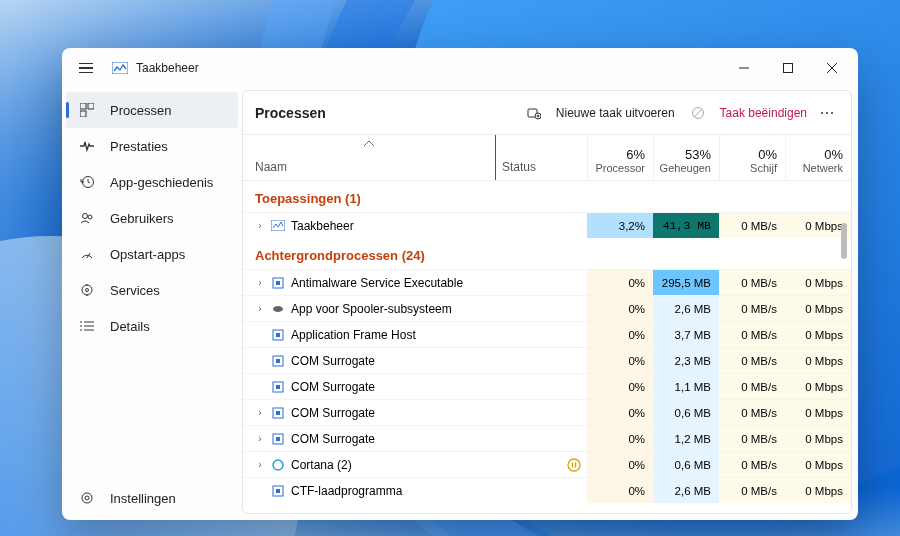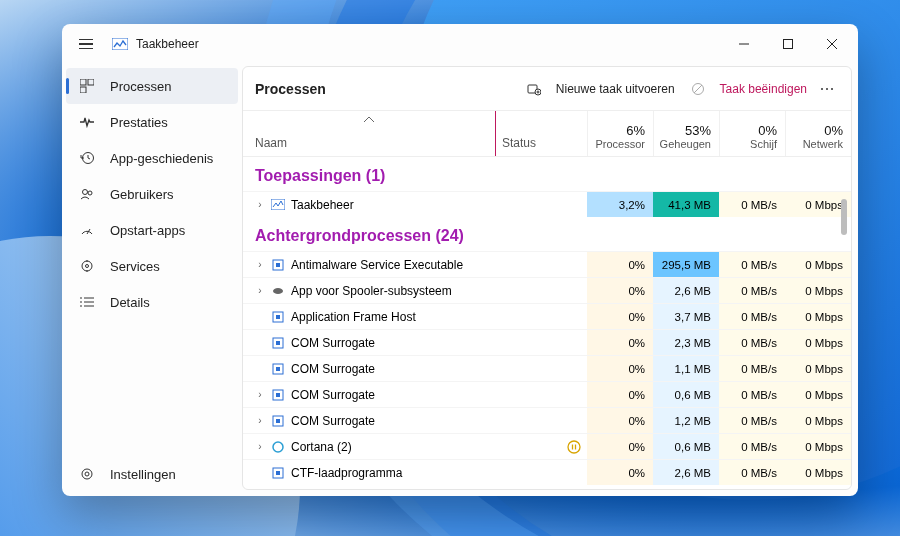--- a/index.html
+++ b/index.html
@@ -15,21 +15,21 @@
     background: linear-gradient(135deg, #4db0ff, #0a5fd0);
   }
   .bg-swirl::before { width:700px; height:700px; right:-200px; top:-200px; transform:rotate(20deg); }
   .bg-swirl::after  { width:500px; height:500px; left:-200px; bottom:-200px; background:linear-gradient(45deg,#1476e6,#b8d6f3);}
   .bg-swirl div {
     position:absolute; border:60px solid rgba(32,120,230,0.5); border-radius:50%;
     width:900px; height:900px; right:-300px; top:-250px;
   }
   .bg-swirl div:nth-child(2){ width:1000px; height:1000px; right:-350px; top:-350px; border-color:rgba(90,170,255,0.4);}
   .window {
-    position: absolute; left: 62px; top: 24px; width: 796px; height: 472px;
+    position: absolute; left: 62px; top: 48px; width: 796px; height: 472px;
     background: #fdfdfd; border-radius: 8px; box-shadow: 0 20px 50px rgba(0,0,0,0.3);
     display: flex; flex-direction: column; z-index: 1; overflow: hidden;
   }
   .titlebar {
     height: 40px; display:flex; align-items:center; padding: 0 4px 0 10px;
   }
   .hamburger { width:28px; height:28px; display:flex; flex-direction:column; justify-content:center; gap:3px; align-items:center; cursor:pointer; border-radius:4px;}
   .hamburger span { width:14px; height:1.5px; background:#333; }
   .app-icon { margin-left:12px; display:flex; align-items:center; }
   .app-title { margin-left:8px; font-size:12px; color:#222; }
@@ -60,31 +60,31 @@
   .hdr-btn.disabled { color:#be185d; }
   .more-btn { padding:6px 4px; cursor:pointer; }
   .columns-row { display:flex; border-bottom:1px solid #eee; font-size:12px; color:#555; height:46px; }
   .col-name { flex:1; display:flex; align-items:flex-end; padding:0 0 6px 12px; position:relative;}
   .col-status { width:92px; display:flex; align-items:flex-end; padding-bottom:6px; border-left:1px solid #be185d;}
   .col-metric { width:66px; display:flex; flex-direction:column; align-items:flex-end; justify-content:flex-end; padding:4px 8px 6px 0; border-left:1px solid #f0f0f0;}
   .col-metric .pct { font-size:13px; color:#111; }
   .col-metric .lbl { font-size:11px; color:#555; }
   .sort-chevron { width:10px; height:6px; margin-left:auto; margin-right:14px; align-self:flex-start; margin-top:6px; position:absolute; top:0; left:50%; transform:translateX(-50%);}
   .list { flex:1; overflow-y:hidden; font-size:12px; }
-  .group-header { padding:10px 12px 6px; font-weight:600; font-size:16px; color:#a21caf; }
+  .group-header { padding:10px 12px 6px; font-weight:600; font-size:13px; color:#c2410c; }
   .row { display:flex; height:26px; align-items:stretch; border-top:1px solid #f4f4f4;}
   .row .c-name { flex:1; display:flex; align-items:center; padding-left:12px; gap:6px; }
   .row .c-status { width:92px; display:flex; align-items:center; justify-content:flex-end; padding-right:6px;}
   .row .c-m { width:66px; display:flex; align-items:center; justify-content:flex-end; padding-right:8px; font-size:11.5px; }
   .chev { width:10px; display:flex; justify-content:center; color:#666; font-size:10px;}
   .proc-icon { width:14px; height:14px; display:flex; align-items:center; justify-content:center; }
   .c-m.cpu-l { background:#fff7e6; }
   .c-m.cpu-m { background:#b3e0ff; }
   .c-m.mem-l { background:#e6f4ff; }
-  .c-m.mem-m { background:#14b8a6; }
+  .c-m.mem-m { background:#0f766e;font-family:Liberation Mono, monospace; }
   .c-m.mem-h { background:#6cc5ff; }
   .c-m.disk-l, .c-m.net-l { background:#fffbea; }
   .scrollbar-track { position:absolute; right:2px; top:54px; bottom:6px; width:12px; }
   .scrollbar-thumb { position:absolute; top:78px; width:6px; right:2px; height:36px; background:#bdbdbd; border-radius:3px; }
   svg { display:block; }
 </style>
 </head>
 <body>
 
 <div class="bg-swirl">

